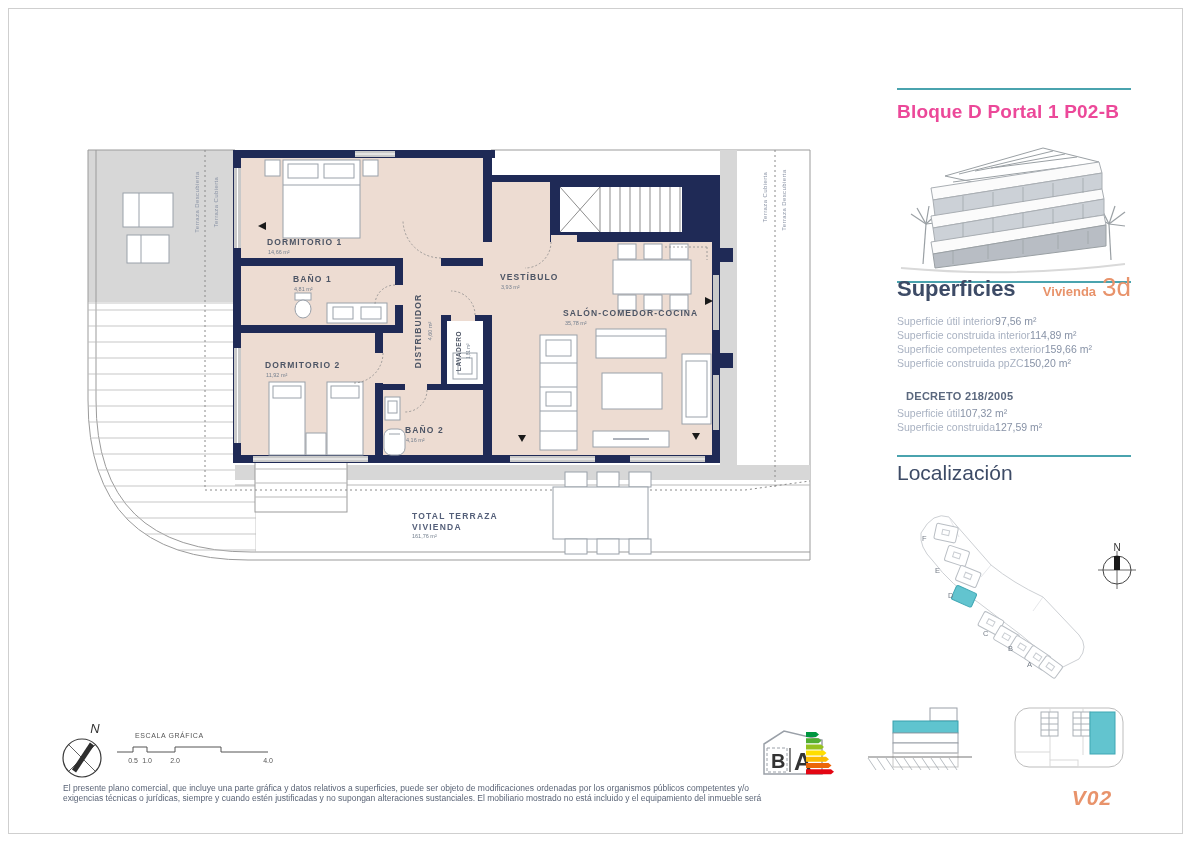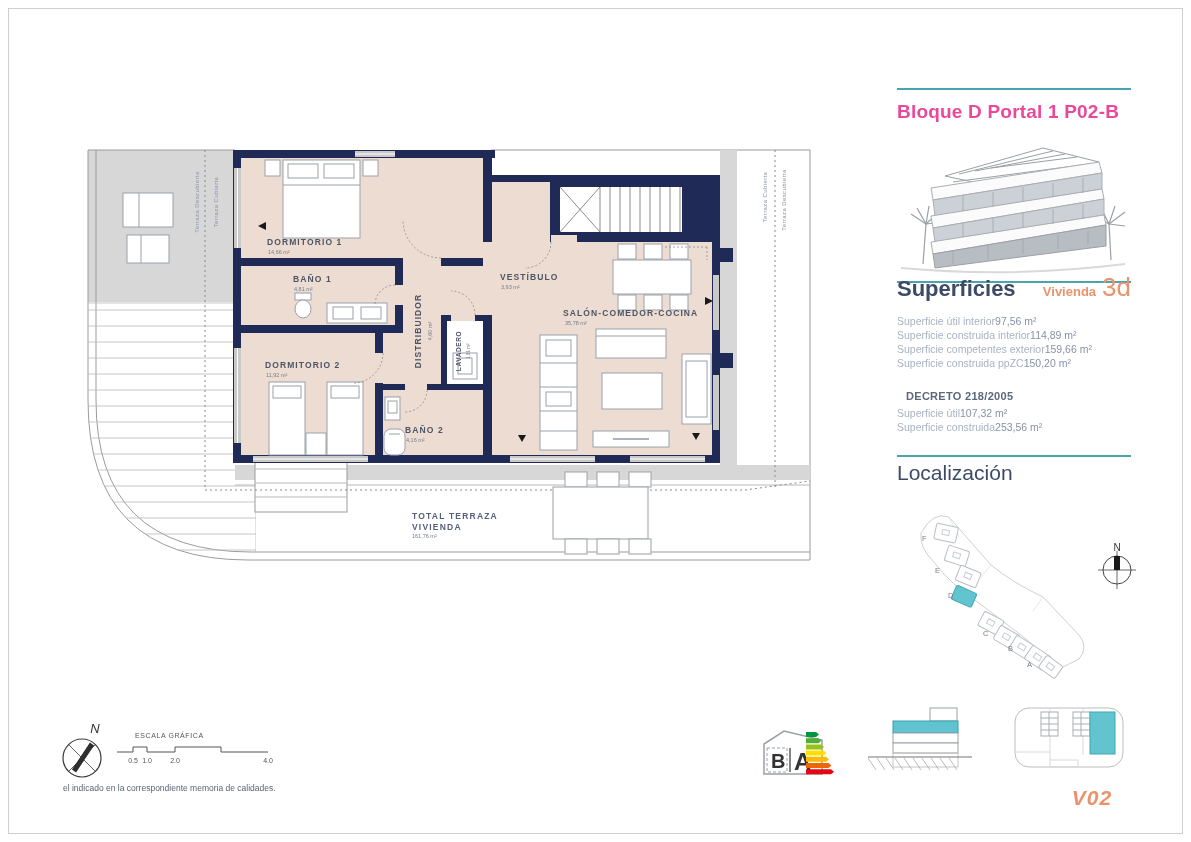--- a/index.html
+++ b/index.html
@@ -113,21 +113,21 @@
     </div>
 </div>
 <div class="decreto-head">DECRETO 218/2005</div>
 <div class="decreto-rows">
   <div class="sup-row">
       <span>Superficie útil</span>
       <span class="val">107,32 m²</span>
     </div>
   <div class="sup-row">
       <span>Superficie construida</span>
-      <span class="val">253,56 m²</span>
+      <span class="val">127,59 m²</span>
     </div>
 </div>
 
 <div class="rule" style="top:455px"></div>
 <div class="loc-head">Localización</div>
 
 <svg class="abs" style="left:893px;top:503px" width="252" height="190" viewBox="0 0 252 190">
   <path d="M28,30 Q40,8 56,14 L98,62 Q120,80 150,94 L186,132 Q196,144 186,156 L170,164 Q148,150 128,132 L86,100 Q58,82 40,58 Q26,44 28,30 Z" fill="none" stroke="#cdd0d4" stroke-width="1"></path>
   <path d="M56,14 L66,34 M98,62 L88,74 M150,94 L140,108" stroke="#dfe1e4" stroke-width=".8" fill="none"></path>
   <g>
@@ -477,14 +477,15 @@
       <path d="M36,18 H53 M36,24 H53 M36,30 H53 M44,12 V36"></path>
     <rect x="68" y="12" width="17" height="24"></rect>
       <path d="M68,18 H85 M68,24 H85 M68,30 H85 M76,12 V36"></path>
   </g>
   <rect x="85" y="12" width="25" height="42" fill="#62C4CF" stroke="#3FA7B4"></rect>
 </svg>
 
 <div class="v02">V02</div>
 
 <div class="disclaimer">
-  <div>el indicado en la correspondiente memoria de calidades.</div>
+  <div>El presente plano comercial, que incluye una parte gráfica y datos relativos a superficies, puede ser objeto de modificaciones ordenadas por los organismos públicos competentes y/o</div>
+  <div>exigencias técnicas o jurídicas, siempre y cuando estén justificadas y no supongan alteraciones sustanciales. El mobiliario mostrado no está incluido y el equipamiento del inmueble será</div>
 </div>
 
 </body></html>

